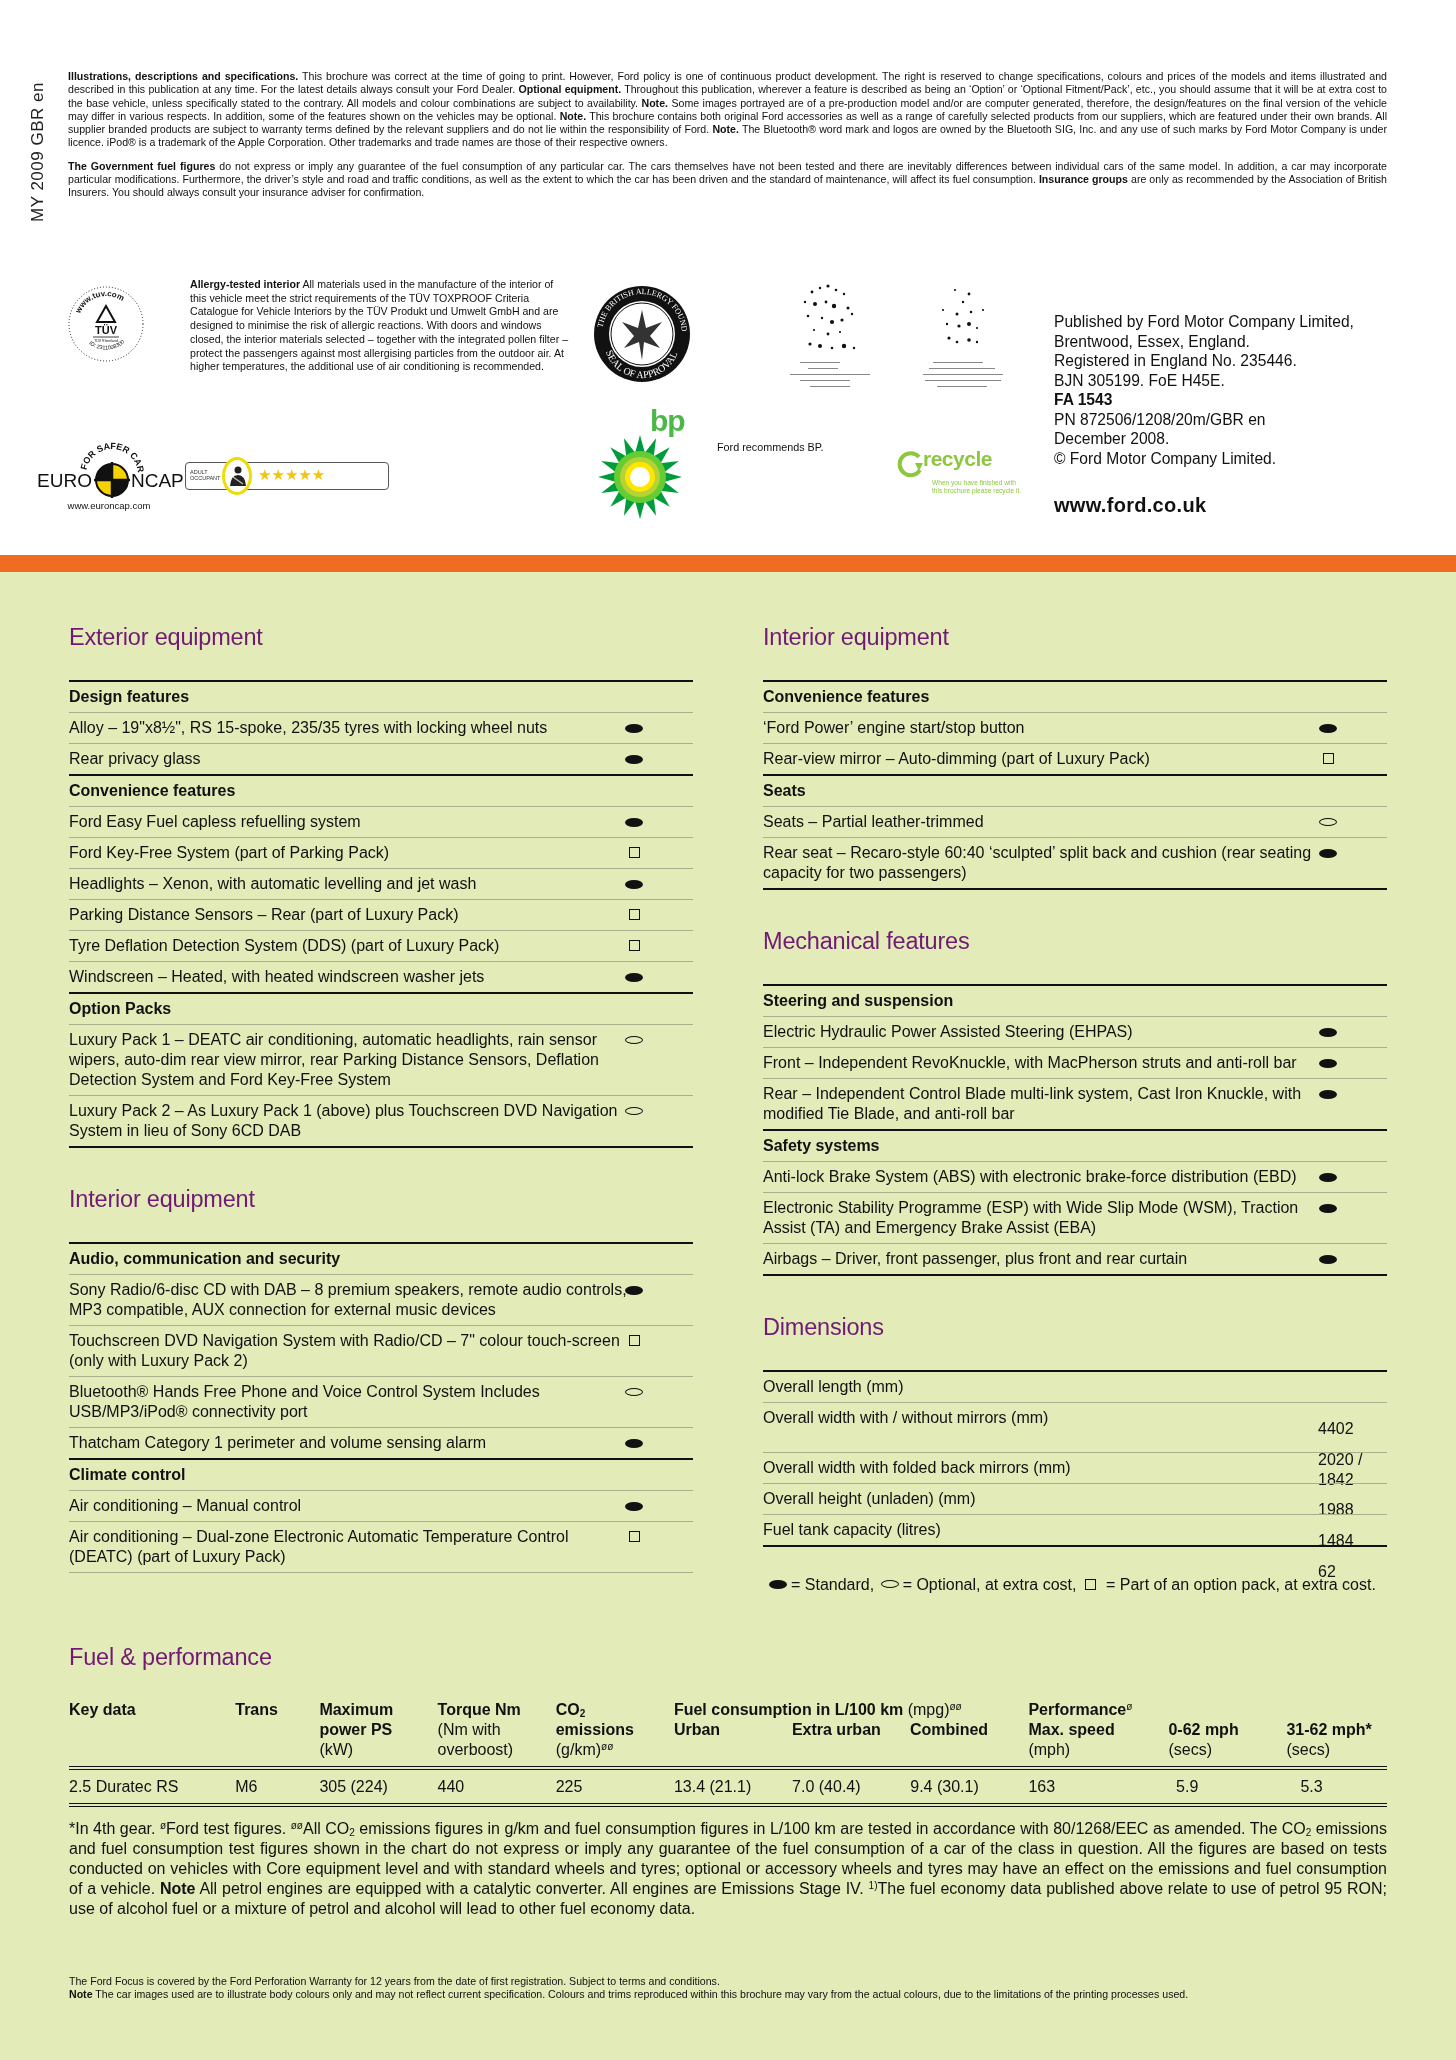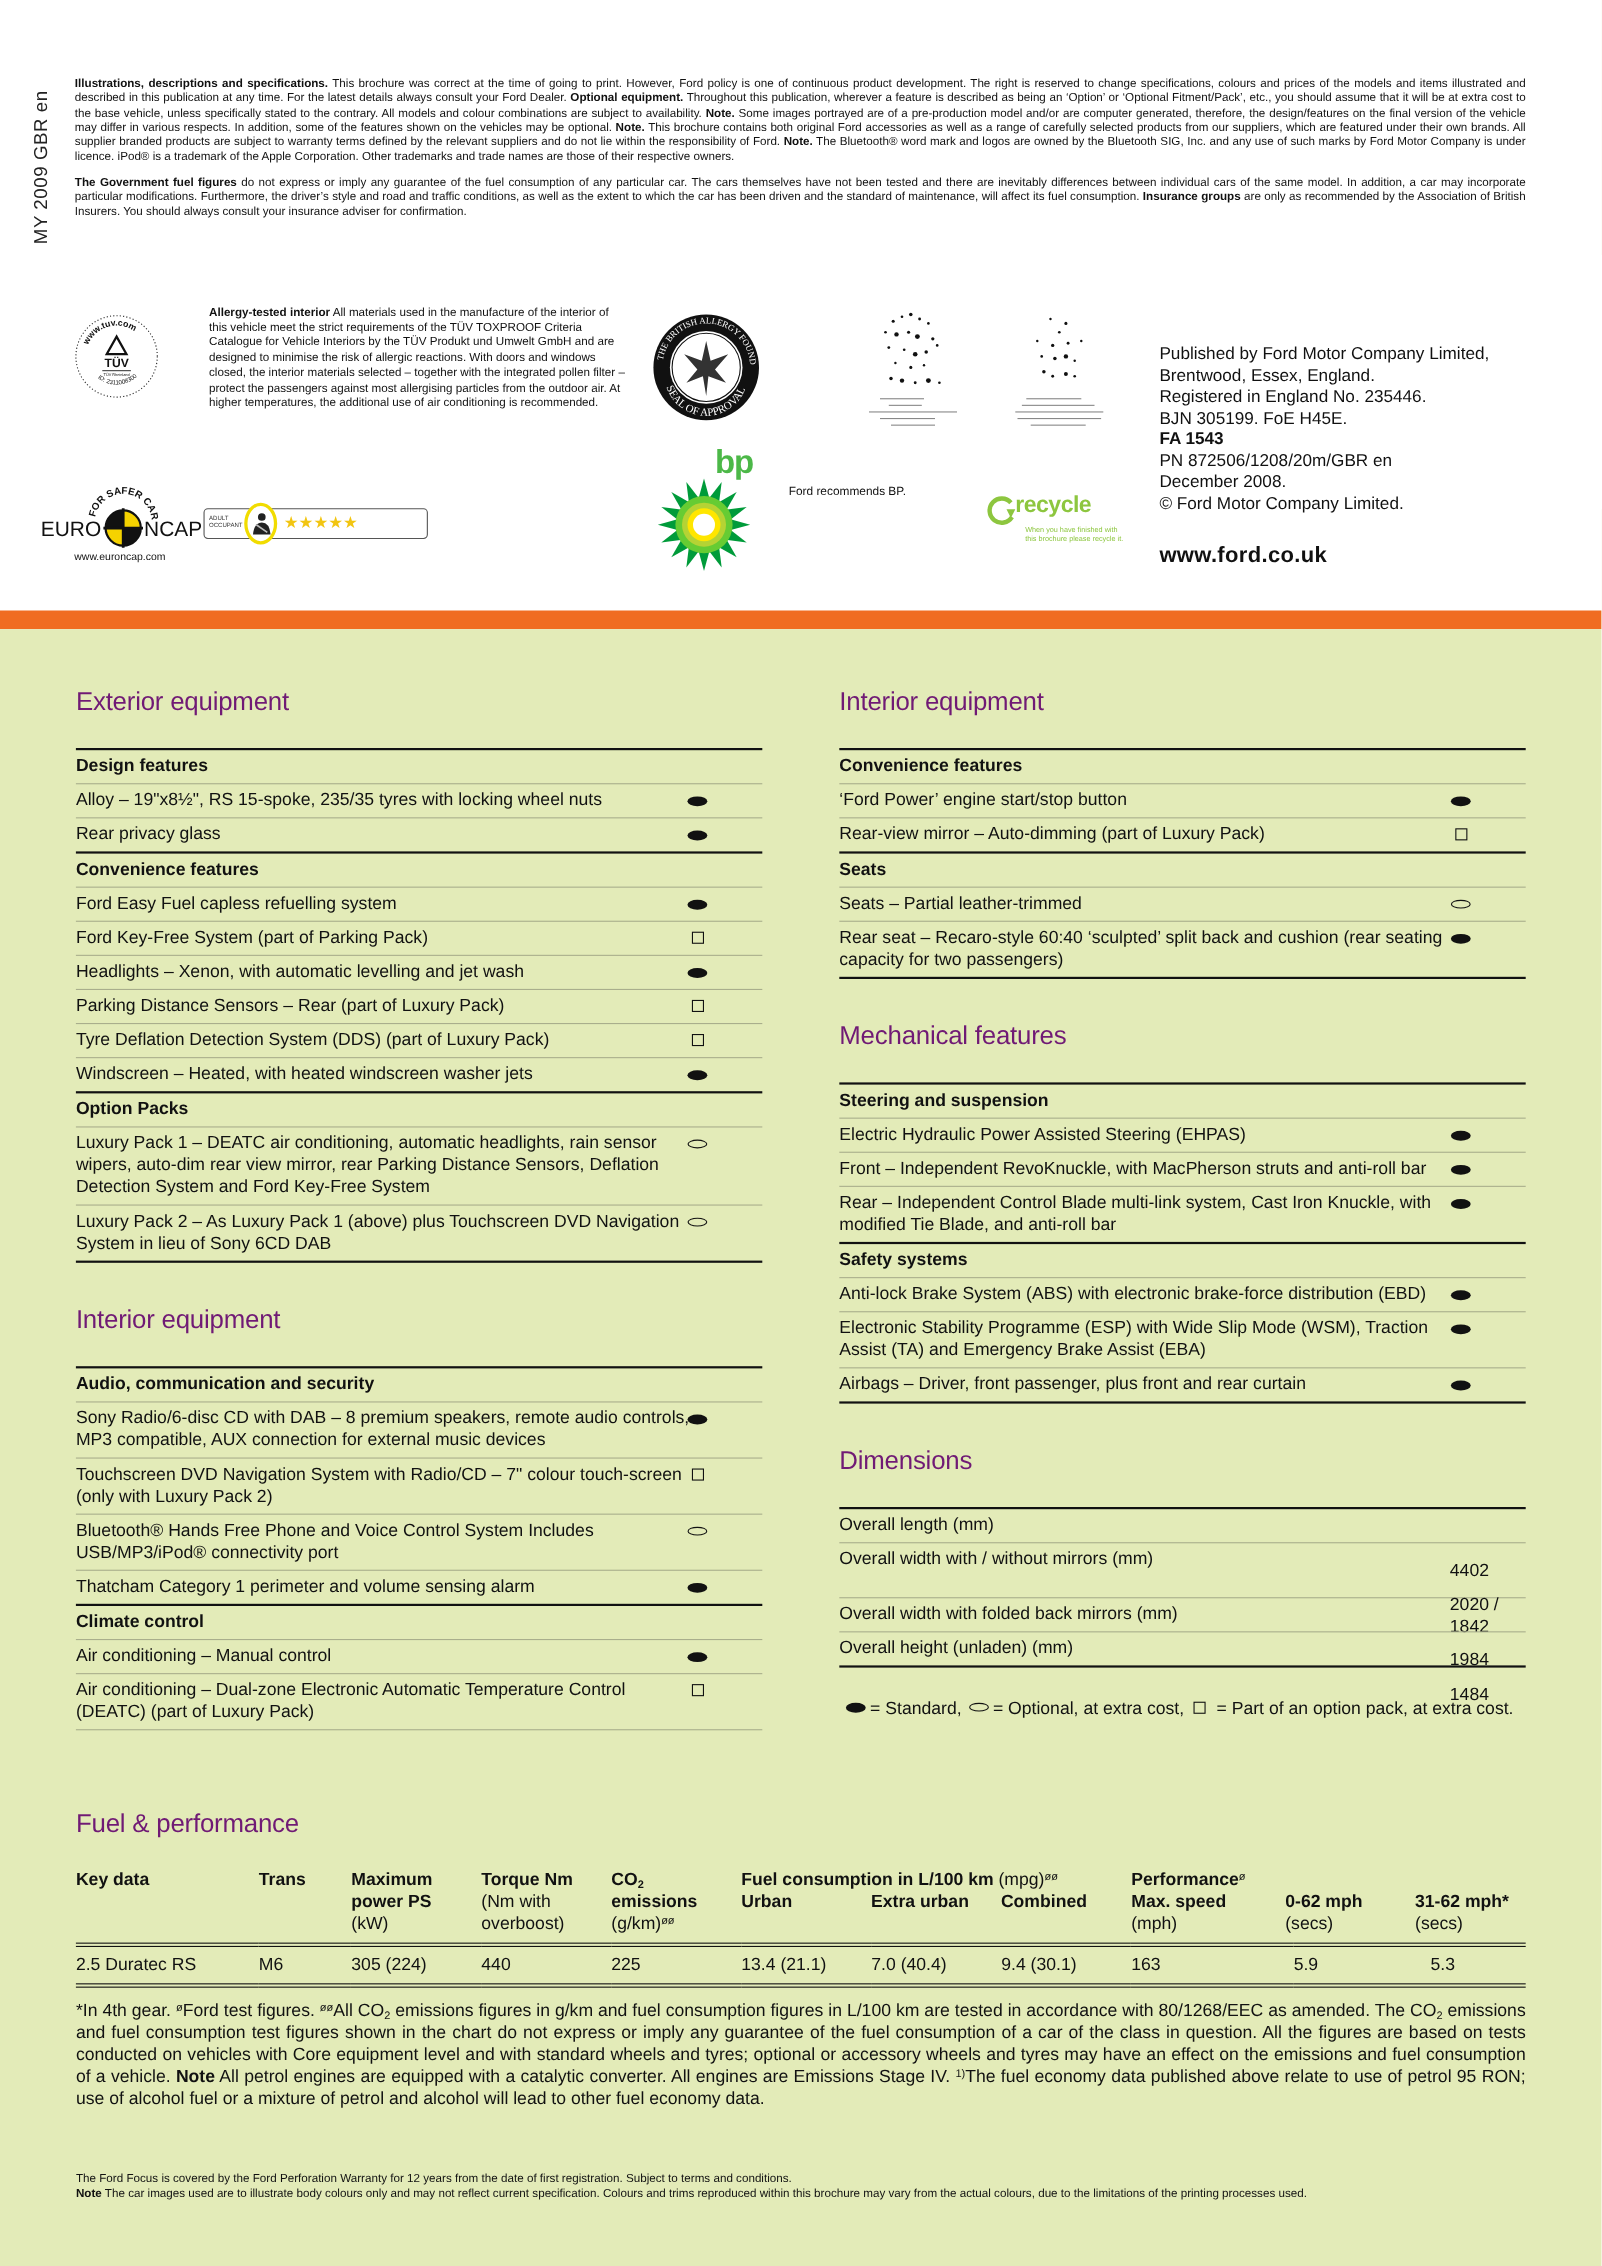--- a/index.html
+++ b/index.html
@@ -502,25 +502,29 @@
       <div class="row">
           <span class="txt">Overall length (mm)</span>
           <span class="val">4402</span>
         </div>
       <div class="row" style="min-height:50px">
           <span class="txt">Overall width with / without mirrors (mm)</span>
           <span class="val">2020 / 1842</span>
         </div>
       <div class="row">
           <span class="txt">Overall width with folded back mirrors (mm)</span>
-          <span class="val">1984</span>
+          <span class="val">1988</span>
         </div>
       <div class="row">
           <span class="txt">Overall height (unladen) (mm)</span>
           <span class="val">1484</span>
+        </div>
+      <div class="row">
+          <span class="txt">Fuel tank capacity (litres)</span>
+          <span class="val">62</span>
         </div>
     </div>
 
     <div class="legend">
       <span class="lg m-std"></span><span>= Standard,</span>
       <span class="lg m-opt"></span><span>= Optional, at extra cost,</span>
       <span class="lg m-pack"></span><span>= Part of an option pack, at extra cost.</span>
     </div>
   </div>
 

